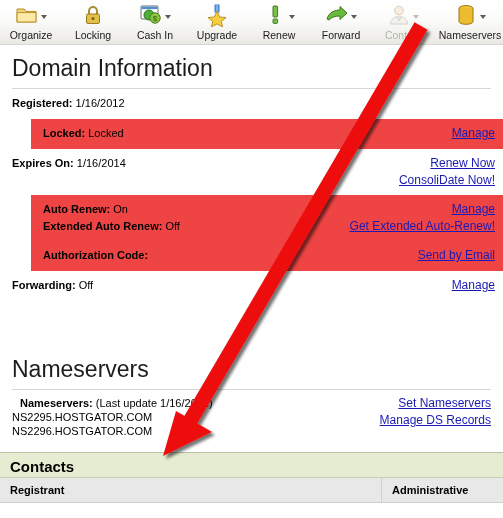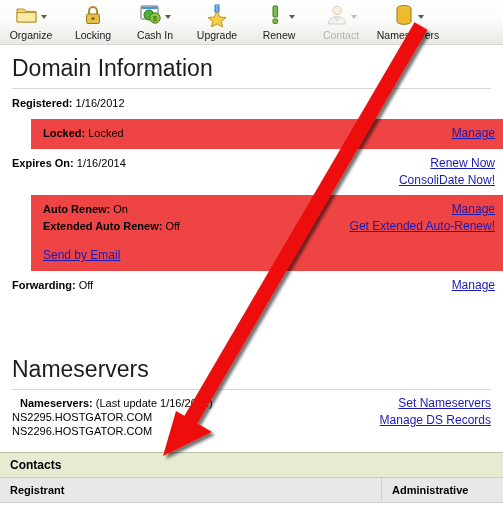--- a/index.html
+++ b/index.html
@@ -130,21 +130,21 @@
 
   
   .contacts {
     margin-top: 6px;
     border-top: 1px solid #b9c3a4;
   }
   .contacts-head {
     background: #e6ecd2;
     border-bottom: 1px solid #c8cfb5;
     font-weight: bold;
-    font-size: 12px;
+    font-size: 15px;
     padding: 5px 0 5px 10px;
     height: 14px;
   }
   .contacts-cols {
     display: flex;
     background: #e8e8e8;
     border-bottom: 1px solid #cfcfcf;
     font-weight: bold;
     font-size: 11px;
   }
@@ -213,20 +213,29 @@
     <div class="tb-item">
       <div class="tb-icon-row">
         <span class="tb-icon"><svg width="24" height="24" viewBox="0 0 24 24">
             <rect x="10" y="3" width="4.6" height="11" rx="1" fill="#7cbf4a" stroke="#3f7a21" stroke-width="1"></rect>
             <rect x="10" y="16" width="4.6" height="4.4" rx="1" fill="#7cbf4a" stroke="#3f7a21" stroke-width="1"></rect>
           </svg></span>
         <span class="tb-caret"></span>
       </div>
       <div class="tb-label">Renew</div>
     </div>
+    <div class="tb-item">
+      <div class="tb-icon-row">
+        <span class="tb-icon"><svg width="24" height="24" viewBox="0 0 24 24">
+            <path d="M2 16c2-7 8-9 13-9V3.5l7 6.5-7 6.5V13c-5 0-8 1-11 4z" fill="#69bb3d" stroke="#3d7a1e" stroke-width="1" stroke-linejoin="round"></path>
+          </svg></span>
+        <span class="tb-caret"></span>
+      </div>
+      <div class="tb-label">Forward</div>
+    </div>
     <div class="tb-item disabled">
       <div class="tb-icon-row">
         <span class="tb-icon"><svg width="24" height="24" viewBox="0 0 24 24">
             <circle cx="12" cy="7.5" r="4.3" fill="#f0d9b0" stroke="#9c8355" stroke-width="1"></circle>
             <path d="M3.5 21c0-5 4-7.5 8.5-7.5S20.5 16 20.5 21z" fill="#e8e8e0" stroke="#9a9a90" stroke-width="1"></path>
             <path d="M9.6 13.6L12 18l2.4-4.4" fill="#cfcfc4" stroke="#9a9a90" stroke-width="1"></path>
           </svg></span>
         <span class="tb-caret"></span>
       </div>
       <div class="tb-label">Contact</div>
@@ -278,20 +287,23 @@
         <div class="info-left">
           <div><span class="lbl">Auto Renew:</span> <span class="val">On</span></div>
           <div class="sub-line"><span class="lbl">Extended Auto Renew:</span> <span class="val">Off</span></div>
         </div>
         <div class="info-right">
           <a href="#">Manage</a>
           <a href="#">Get Extended Auto-Renew!</a>
         </div>
       </div>
       <div class="info-row alt">
+        <div class="info-left">
+          <div><span class="lbl">Authorization Code:</span> <span class="val"></span></div>
+        </div>
         <div class="info-right">
           <a href="#">Send by Email</a>
         </div>
       </div>
       <div class="info-row">
         <div class="info-left">
           <div><span class="lbl">Forwarding:</span> <span class="val">Off</span></div>
         </div>
         <div class="info-right">
           <a href="#">Manage</a>

